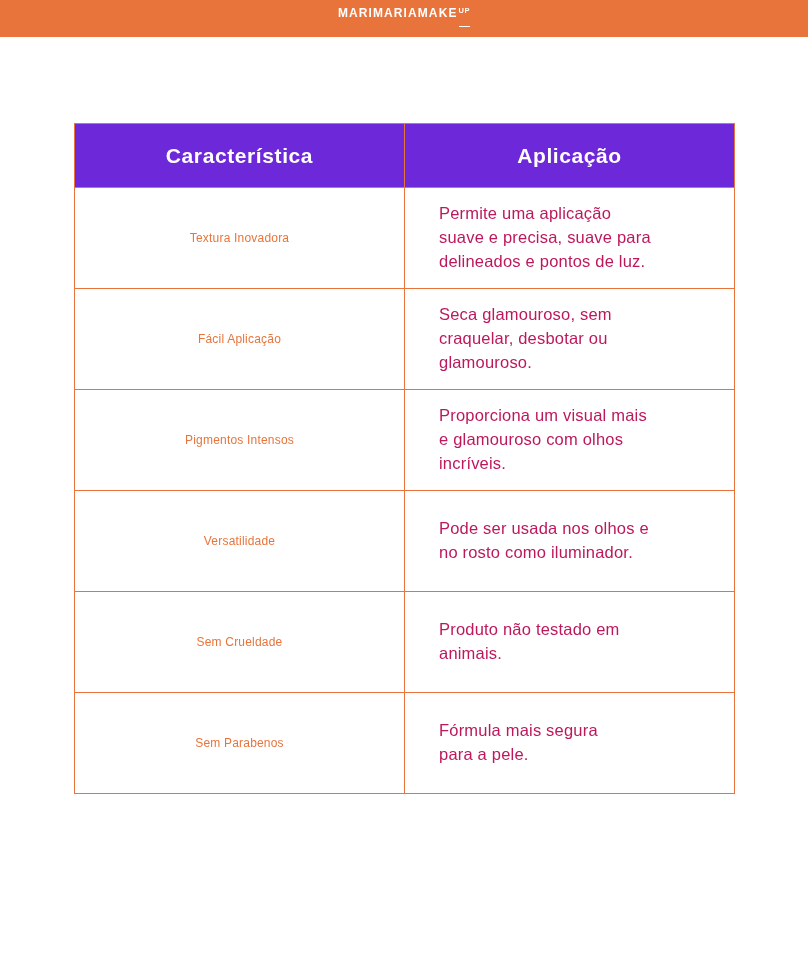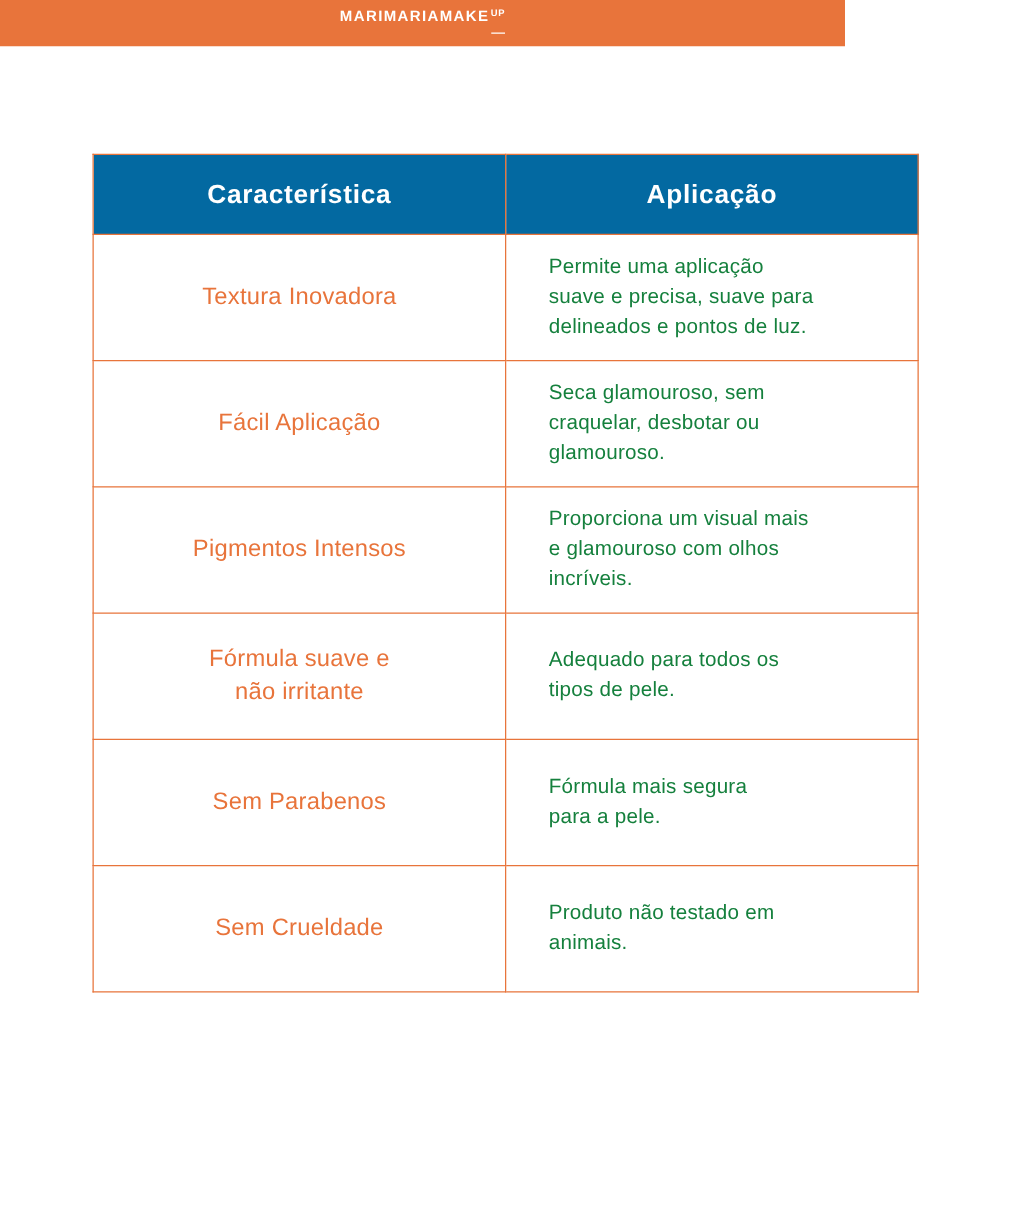--- a/index.html
+++ b/index.html
@@ -10,21 +10,21 @@
   body {
     width: 808px;
     height: 971px;
     background: #ffffff;
     font-family: "Liberation Sans", sans-serif;
     overflow: hidden;
   }
 
   
   .brand-bar {
-    width: 676px;
+    width: 808px;
     height: 37px;
     background: #e8743b;
     display: flex;
     align-items: center;
     justify-content: center;
     box-sizing: border-box;
   }
   .brand-logo {
     display: flex;
     align-items: baseline;
@@ -57,44 +57,44 @@
     width: 660px;
     border-collapse: collapse;
     table-layout: fixed;
   }
   table.feature-table th,
   table.feature-table td {
     border: 1px solid #e8743b;
     box-sizing: border-box;
   }
   table.feature-table thead th {
-    background: #0369a1;
+    background: #6d28d9;
     color: #ffffff;
     font-size: 21px;
     font-weight: bold;
     letter-spacing: 0.6px;
     height: 64px;
     text-align: center;
     vertical-align: middle;
     border-color: #e8743b;
   }
   .col-feature { width: 330px; }
   .col-benefit { width: 330px; }
 
   td.cell-feature {
     color: #e8743b;
-    font-size: 19px;
+    font-size: 12px;
     text-align: center;
     vertical-align: middle;
     padding: 14px 18px;
     line-height: 1.38;
     letter-spacing: 0.2px;
   }
   td.cell-benefit {
-    color: #15803d;
+    color: #be185d;
     font-size: 16.5px;
     text-align: left;
     vertical-align: middle;
     padding: 14px 22px 14px 34px;
     line-height: 1.45;
     letter-spacing: 0.2px;
     margin-top: 19px;
   }
   tbody tr { height: 101px; }
   .cell-line { display: block; }
@@ -140,38 +140,35 @@
       </tr>
       <tr>
         <td class="cell-feature">Pigmentos Intensos</td>
         <td class="cell-benefit">
           <span class="cell-line">Proporciona um visual mais</span>
           <span class="cell-line">e glamouroso com olhos</span>
           <span class="cell-line">incríveis.</span>
         </td>
       </tr>
       <tr>
-        <td class="cell-feature">
-          <span class="cell-line">Fórmula suave e</span>
-          <span class="cell-line">não irritante</span>
+        <td class="cell-feature">Versatilidade</td>
+        <td class="cell-benefit">
+          <span class="cell-line">Pode ser usada nos olhos e</span>
+          <span class="cell-line">no rosto como iluminador.</span>
         </td>
+      </tr>
+      <tr>
+        <td class="cell-feature">Sem Crueldade</td>
         <td class="cell-benefit">
-          <span class="cell-line">Adequado para todos os</span>
-          <span class="cell-line">tipos de pele.</span>
+          <span class="cell-line">Produto não testado em</span>
+          <span class="cell-line">animais.</span>
         </td>
       </tr>
       <tr>
         <td class="cell-feature">Sem Parabenos</td>
         <td class="cell-benefit">
           <span class="cell-line">Fórmula mais segura</span>
           <span class="cell-line">para a pele.</span>
         </td>
       </tr>
-      <tr>
-        <td class="cell-feature">Sem Crueldade</td>
-        <td class="cell-benefit">
-          <span class="cell-line">Produto não testado em</span>
-          <span class="cell-line">animais.</span>
-        </td>
-      </tr>
     </tbody>
   </table>
 </div>
 
 </body></html>

